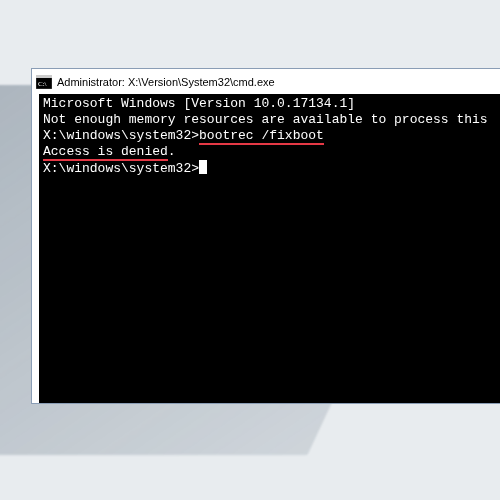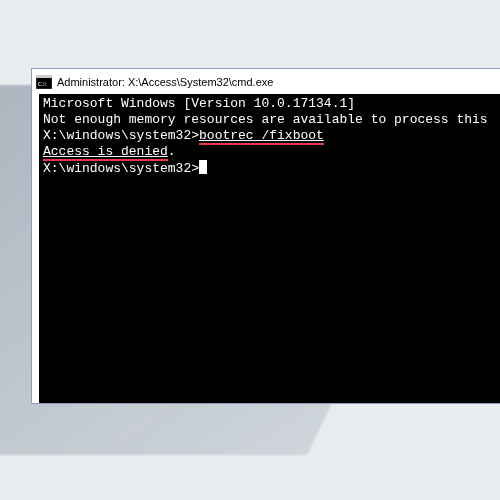--- a/index.html
+++ b/index.html
@@ -72,21 +72,20 @@
       padding: 2px 4px;
       white-space: pre;
       overflow: hidden;
     }
     .line {
       display: block;
       position: relative;
     }
     .cmd-underline {
       position: relative;
-      text-decoration: underline;
     }
     .cmd-underline::after {
       content: "";
       position: absolute;
       left: 0;
       right: 0;
       bottom: -2px;
       height: 2px;
       background: #e63946;
     }
@@ -106,17 +105,17 @@
 
 <div class="window">
   <div class="titlebar">
     <span class="titlebar-icon">
       <svg viewBox="0 0 16 14">
         <rect x="0" y="0" width="16" height="14" fill="#000000" stroke="#888" stroke-width="0.5"></rect>
         <rect x="0" y="0" width="16" height="3" fill="#cccccc"></rect>
         <text x="2" y="11" font-size="7" fill="#ffffff" font-family="Consolas">C:\</text>
       </svg>
     </span>
-    <span>Administrator: X:\Access\System32\cmd.exe</span>
+    <span>Administrator: X:\Version\System32\cmd.exe</span>
   </div>
 
   <div class="console"><span class="line">Microsoft Windows [Version 10.0.17134.1]</span><span class="line">Not enough memory resources are available to process this </span><span class="line"></span><span class="line"><span>X:\windows\system32&gt;</span><span class="cmd-underline">bootrec /fixboot</span></span><span class="line"><span class="cmd-underline">Access is denied</span><span>.</span></span><span class="line"></span><span class="line"><span>X:\windows\system32&gt;</span><span class="cursor"></span></span></div>
 </div>
 
 </body></html>

